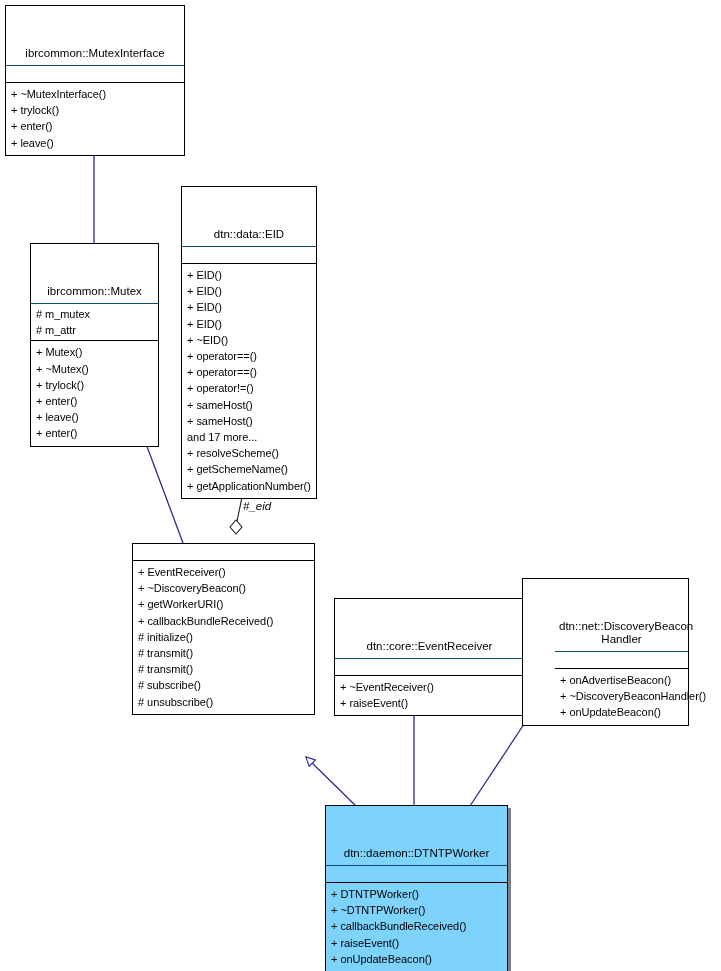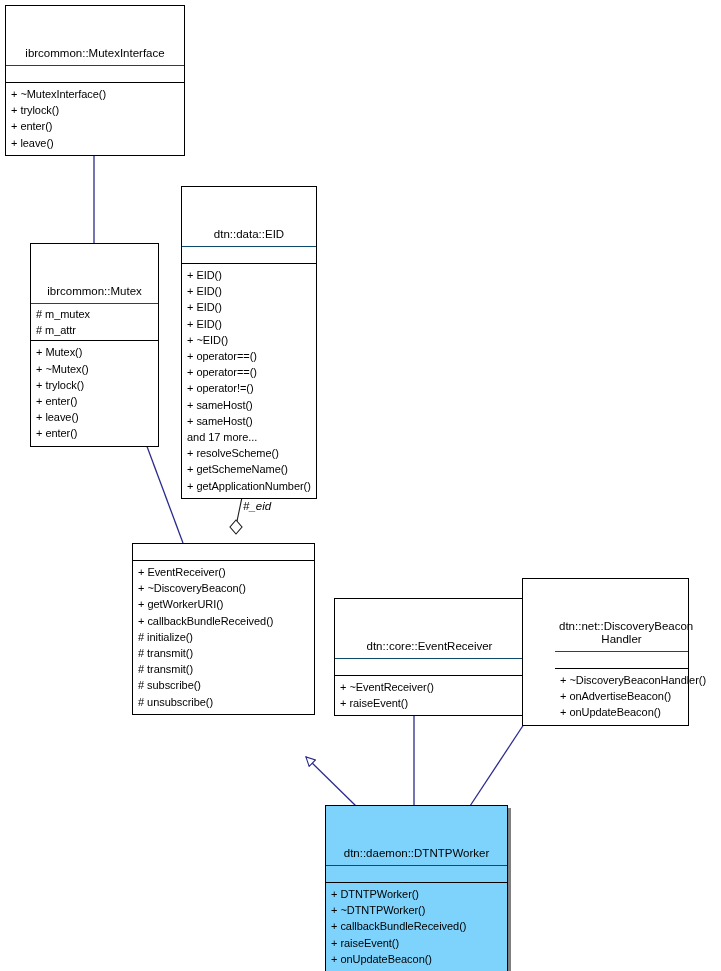--- a/index.html
+++ b/index.html
@@ -193,22 +193,22 @@
     </div>
   </div>
 
   <div class="uml-class" id="box-discovery-beacon-handler" style="left:522px; top:578px; width:167px;padding-left:32px;">
     <div class="cls-title">dtn::net::DiscoveryBeacon
 Handler</div>
     <div class="cls-attrs">
       <div class="empty-compartment"></div>
     </div>
     <div class="cls-ops">
+      <div class="member">+ onAdvertiseBeacon()</div>
       <div class="member">+ ~DiscoveryBeaconHandler()</div>
-      <div class="member">+ onAdvertiseBeacon()</div>
       <div class="member">+ onUpdateBeacon()</div>
     </div>
   </div>
 
   <div class="uml-class highlight" id="box-dtntp-worker" style="left:325px; top:805px; width:183px;">
     <div class="cls-title">dtn::daemon::DTNTPWorker</div>
     <div class="cls-attrs">
       <div class="empty-compartment"></div>
     </div>
     <div class="cls-ops">

